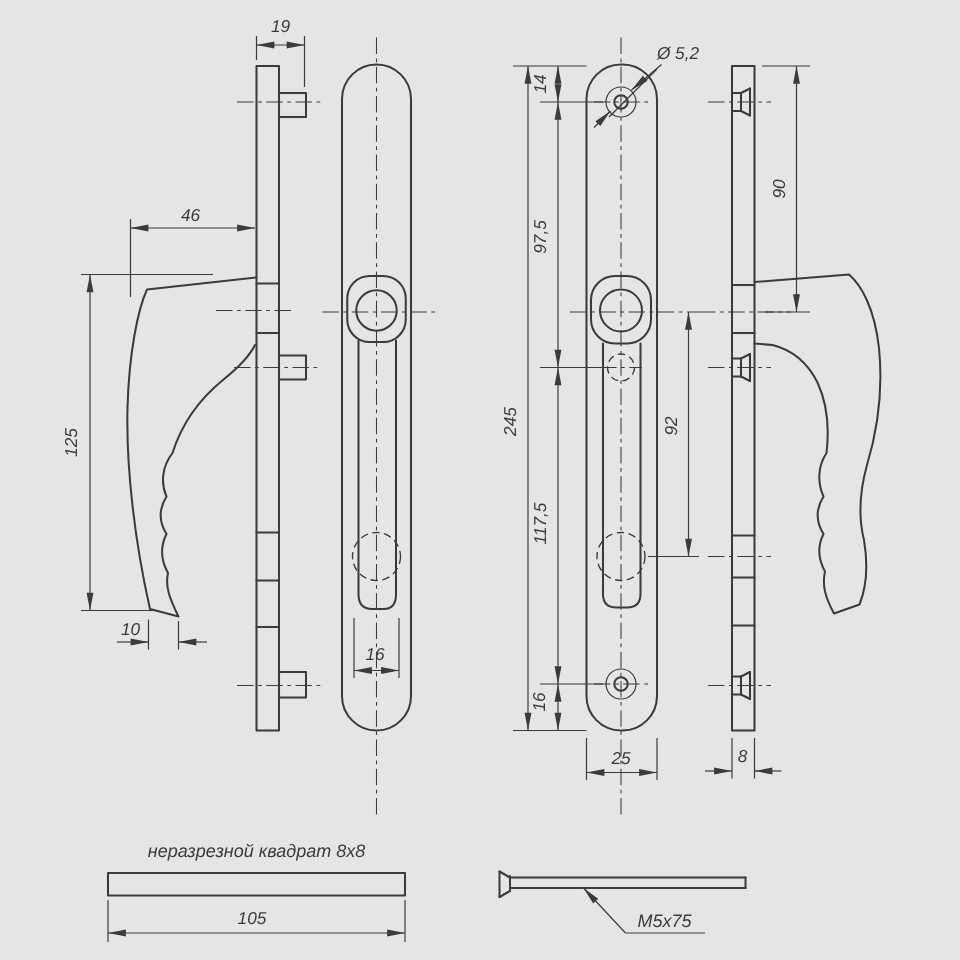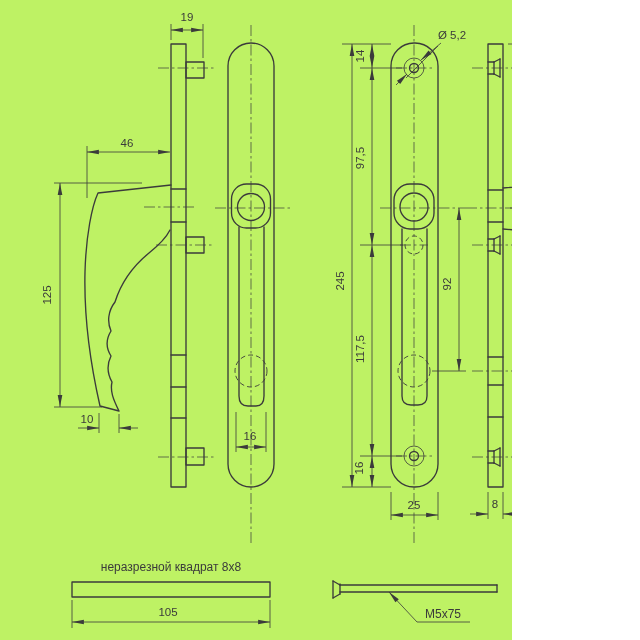--- a/index.html
+++ b/index.html
@@ -1,18 +1,18 @@
 <!DOCTYPE html>
 <html><head>
 <meta charset="utf-8">
 <style>
   html,body{margin:0;padding:0;background:#ffffff;}
   .sheet{
-    position:relative;width:512px;height:640px;background:#bef264;
-    font-family:"Liberation Sans", sans-serif;overflow:hidden;
+    position:relative;width:640px;height:640px;background:#e5e5e5;
+    font-family:"Liberation Sans", sans-serif;overflow:hidden;font-style:italic;
   }
   svg{position:absolute;left:0;top:0;}
   .obj{stroke:#3b3b3b;stroke-width:1.35;fill:none;stroke-linecap:round;stroke-linejoin:round;}
   .thin{stroke:#3b3b3b;stroke-width:0.8;fill:none;}
   .cl{stroke:#3b3b3b;stroke-width:0.7;fill:none;stroke-dasharray:11 3 2.5 3;}
   .hid{stroke:#3b3b3b;stroke-width:0.9;fill:none;stroke-dasharray:5 3;}
   .dimtxt{font-family:"Liberation Sans", sans-serif;font-size:11.5px;fill:#3b3b3b;}
   .lbltxt{font-family:"Liberation Sans", sans-serif;font-size:12px;fill:#3b3b3b;}
 </style>
 </head>

